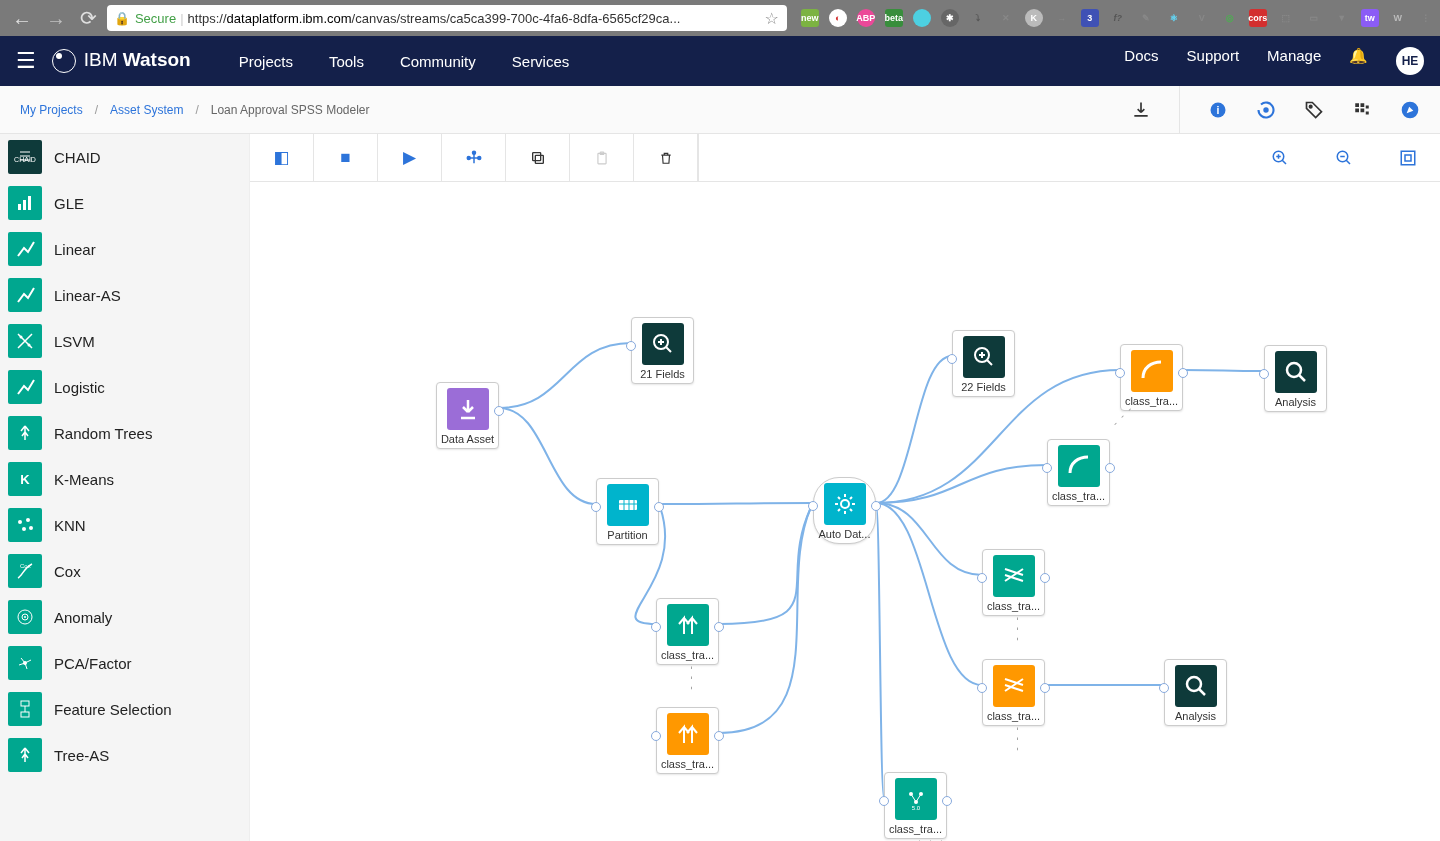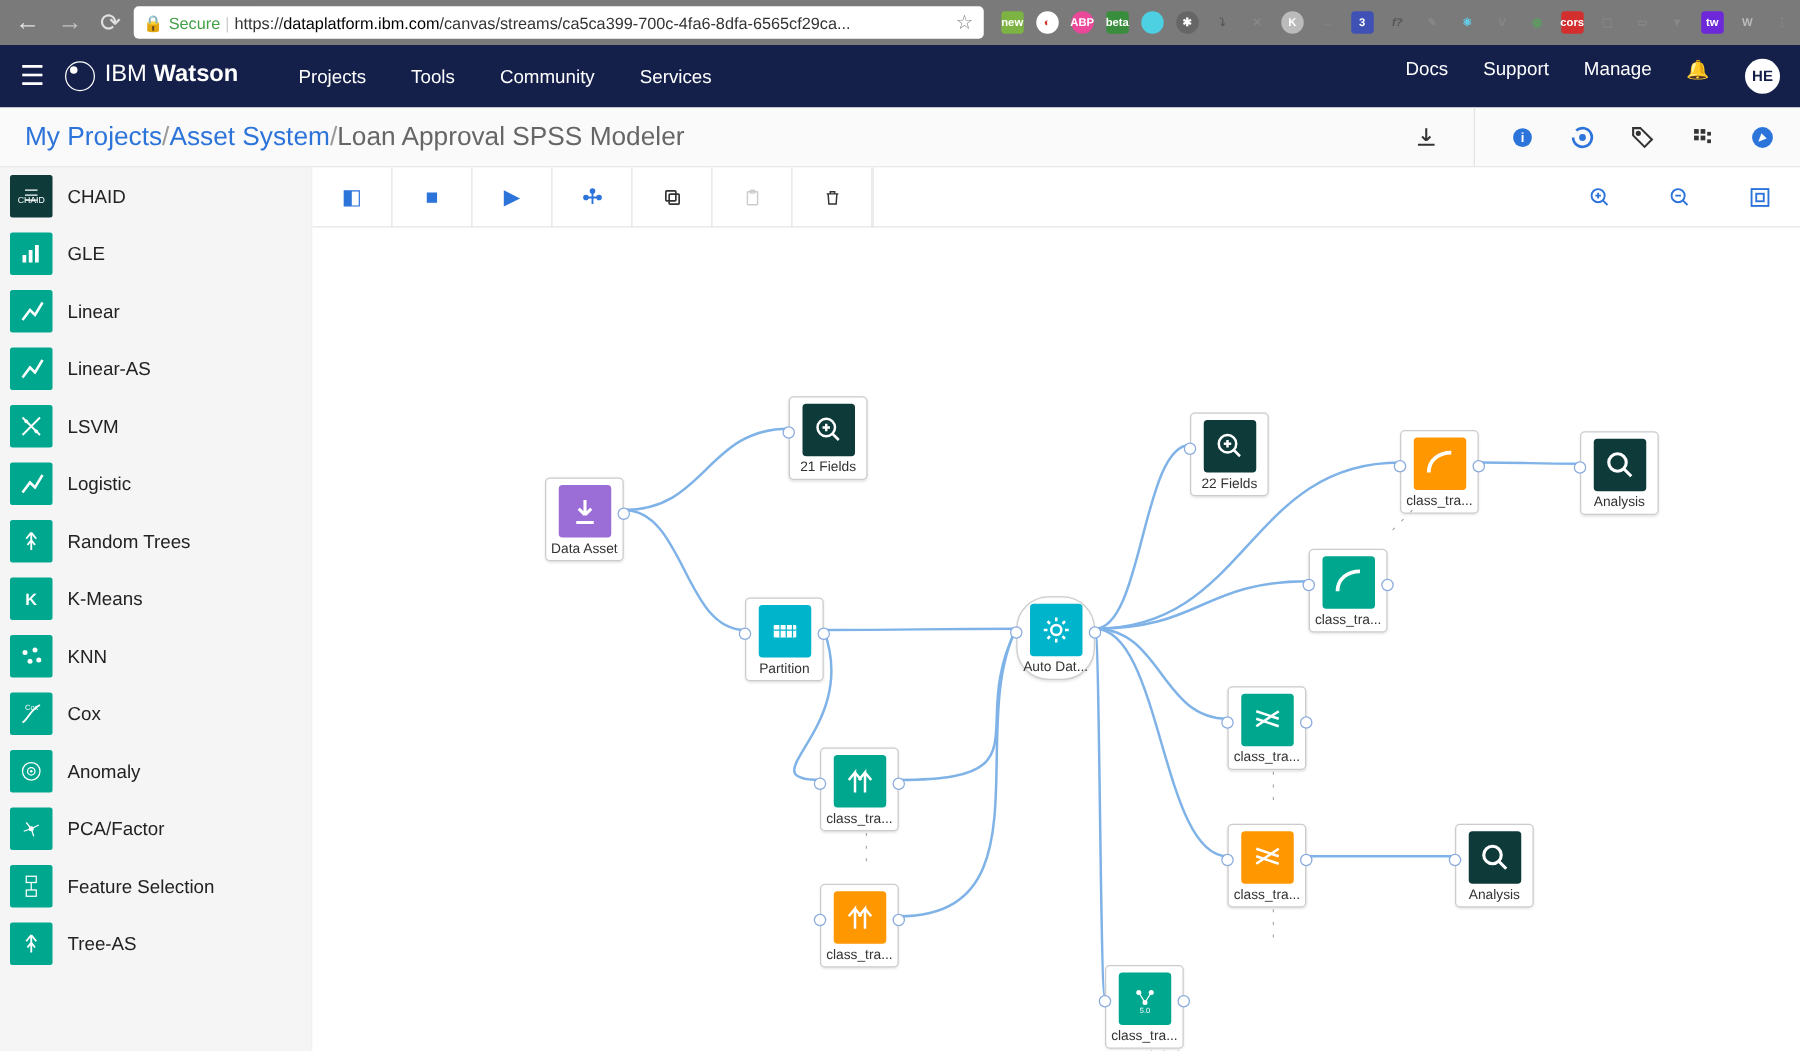--- a/index.html
+++ b/index.html
@@ -20,21 +20,21 @@
 .watson-logo strong{font-weight:700}
 .watson-icon{width:24px;height:24px;border:1.5px solid #fff;border-radius:50%;position:relative}
 .watson-icon::before{content:"";position:absolute;width:6px;height:6px;background:#fff;border-radius:50%;top:3px;left:3px}
 .nav-items{display:flex;gap:36px;font-size:15px}
 .nav-items span{cursor:pointer}
 .nav-right{margin-left:auto;display:flex;align-items:flex-start;gap:28px}
 .nav-right span{cursor:pointer;font-size:15px}
 .bell{font-size:18px}
 .avatar{width:28px;height:28px;border-radius:50%;background:#fff;color:#14204a;display:flex;align-items:center;justify-content:center;font-size:12px;font-weight:600}
 .breadcrumb-bar{height:48px;display:flex;align-items:center;padding:0 20px;border-bottom:1px solid #e5e5e5;background:#fafafa}
-.breadcrumb{display:flex;font-size:21px;color:#666}
+.breadcrumb{display:flex;gap:12px;font-size:12px;color:#666}
 .breadcrumb a{color:#2d74da;text-decoration:none;cursor:pointer}
 .breadcrumb .sep{color:#999}
 .breadcrumb-actions{margin-left:auto;display:flex;align-items:center;gap:28px}
 .breadcrumb-actions .ic{width:20px;height:20px;cursor:pointer;color:#2d74da;display:flex;align-items:center;justify-content:center}
 .breadcrumb-actions .ic.dl{color:#333}
 .vline{width:1px;height:48px;background:#e5e5e5}
 .main{display:flex;height:calc(100% - 134px)}
 .palette{width:250px;background:#f5f5f5;overflow-y:auto;border-right:1px solid #eee}
 .palette-item{height:46px;display:flex;align-items:center;padding:0 8px;gap:12px;cursor:pointer;font-size:15px;color:#222}
 .palette-icon{width:34px;height:34px;background:#00a78f;border-radius:2px;display:flex;align-items:center;justify-content:center;color:#fff;flex-shrink:0}
@@ -88,21 +88,21 @@
     <div class="ext-icon" style="background:#3f51b5">3</div>
     <div class="ext-icon" style="color:#555;background:none;font-style:italic">f?</div>
     <div class="ext-icon" style="color:#888;background:none">✎</div>
     <div class="ext-icon" style="color:#61dafb;background:none">⚛</div>
     <div class="ext-icon" style="color:#888;background:none">V</div>
     <div class="ext-icon" style="color:#4caf50;background:none">◎</div>
     <div class="ext-icon" style="background:#d32f2f">cors</div>
     <div class="ext-icon" style="color:#888;background:none">⬚</div>
     <div class="ext-icon" style="color:#888;background:none">▭</div>
     <div class="ext-icon" style="color:#888;background:none">▼</div>
-    <div class="ext-icon" style="background:#6d28d9">tw</div>
+    <div class="ext-icon" style="background:#8b5cf6">tw</div>
     <div class="ext-icon" style="color:#bbb;background:none">W</div>
     <div class="ext-icon" style="color:#888;background:none">⋮</div>
   </div>
 </div>
 
 <div class="topnav">
   <span class="hamburger">☰</span>
   <div class="watson-logo">
     <div class="watson-icon"></div>
     <span><span>IBM</span> <strong>Watson</strong></span>

